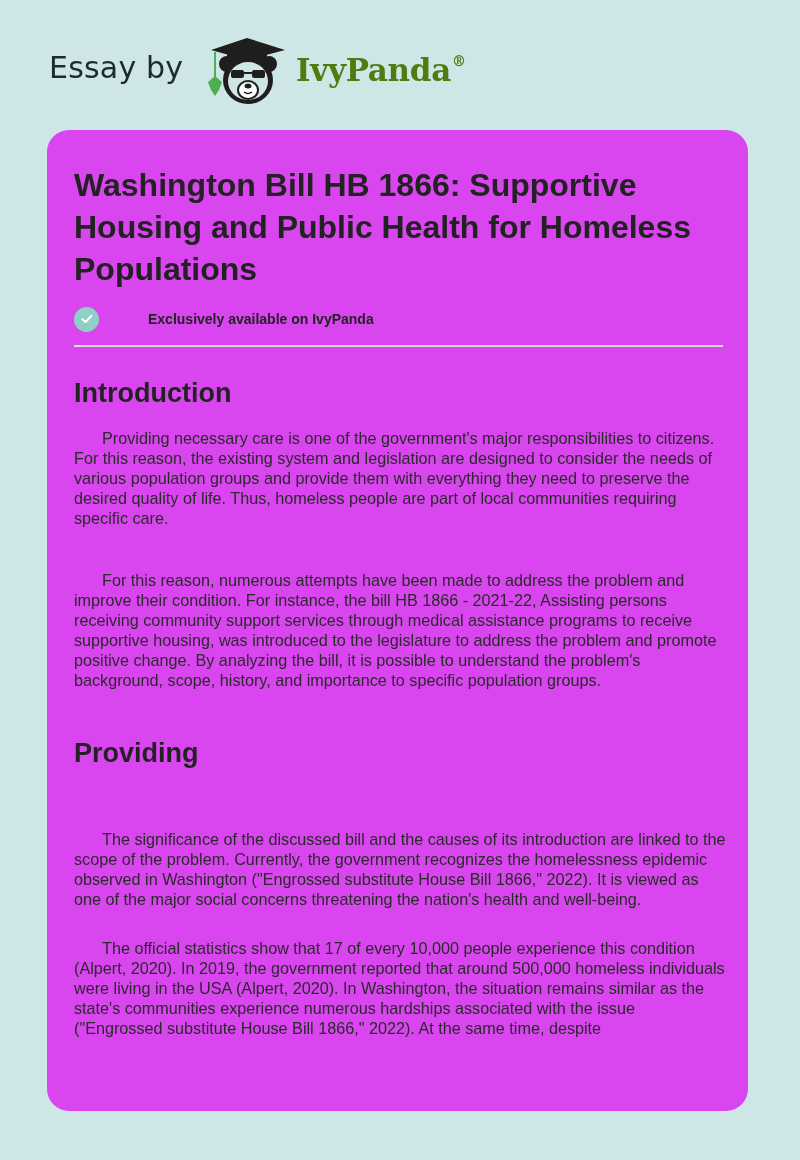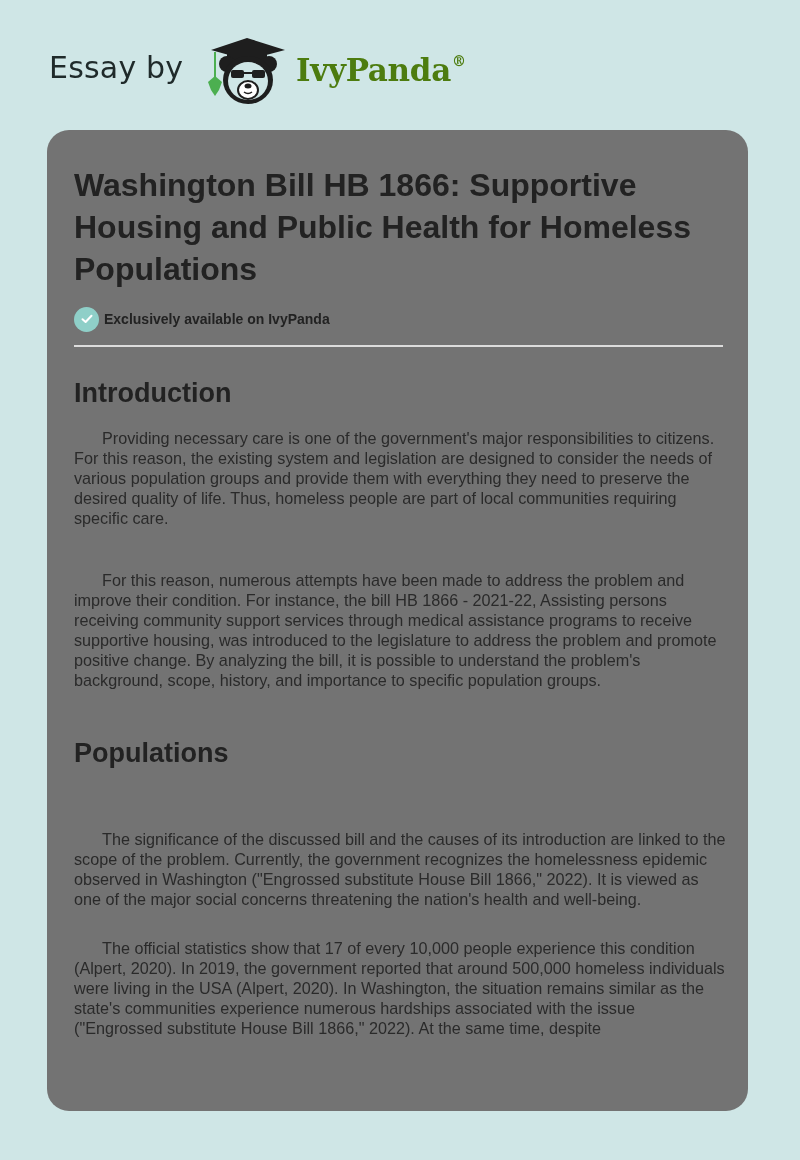--- a/index.html
+++ b/index.html
@@ -52,21 +52,21 @@
     position: relative;
     top: -4px;
     margin-left: 1px;
   }
   .card {
     position: absolute;
     left: 47px;
     top: 130px;
     width: 701px;
     height: 981px;
-    background: #737373;
+    background: #d946ef;
     border-radius: 22px;
     overflow: hidden;
   }
   .card-inner {
     position: absolute;
     left: 27px;
     top: 0;
     width: 650px;
   }
   h1.title {
@@ -97,20 +97,21 @@
     display: flex;
     align-items: center;
     justify-content: center;
     margin-right: 5px;
   }
   .exclusive-text {
     font-family: "Liberation Sans", sans-serif;
     font-weight: bold;
     font-size: 14px;
     color: #222222;
+    margin-left: 44px;
   }
   .divider {
     position: absolute;
     top: 215px;
     left: 0;
     width: 649px;
     height: 2px;
     background: #dcdcdc;
   }
   h2.section {
@@ -179,19 +180,19 @@
     </div>
 
     <div class="divider"></div>
 
     <h2 class="section" style="top:246px;">Introduction</h2>
 
     <p class="para" style="top:298px;">Providing necessary care is one of the government's major responsibilities to citizens. For this reason, the existing system and legislation are designed to consider the needs of various population groups and provide them with everything they need to preserve the desired quality of life. Thus, homeless people are part of local communities requiring specific care.</p>
 
     <p class="para" style="top:440px;">For this reason, numerous attempts have been made to address the problem and improve their condition. For instance, the bill HB 1866 - 2021-22, Assisting persons receiving community support services through medical assistance programs to receive supportive housing, was introduced to the legislature to address the problem and promote positive change. By analyzing the bill, it is possible to understand the problem's background, scope, history, and importance to specific population groups.</p>
 
-    <h2 class="section" style="top:606px;">Populations</h2>
+    <h2 class="section" style="top:606px;">Providing</h2>
 
     <p class="para" style="top:667px;margin-top:32px;">The significance of the discussed bill and the causes of its introduction are linked to the scope of the problem. Currently, the government recognizes the homelessness epidemic observed in Washington ("Engrossed substitute House Bill 1866," 2022). It is viewed as one of the major social concerns threatening the nation's health and well-being.</p>
 
     <p class="para" style="top:808px;">The official statistics show that 17 of every 10,000 people experience this condition (Alpert, 2020). In 2019, the government reported that around 500,000 homeless individuals were living in the USA (Alpert, 2020). In Washington, the situation remains similar as the state's communities experience numerous hardships associated with the issue ("Engrossed substitute House Bill 1866," 2022). At the same time, despite</p>
   </div>
 </div>
 
 </body></html>

